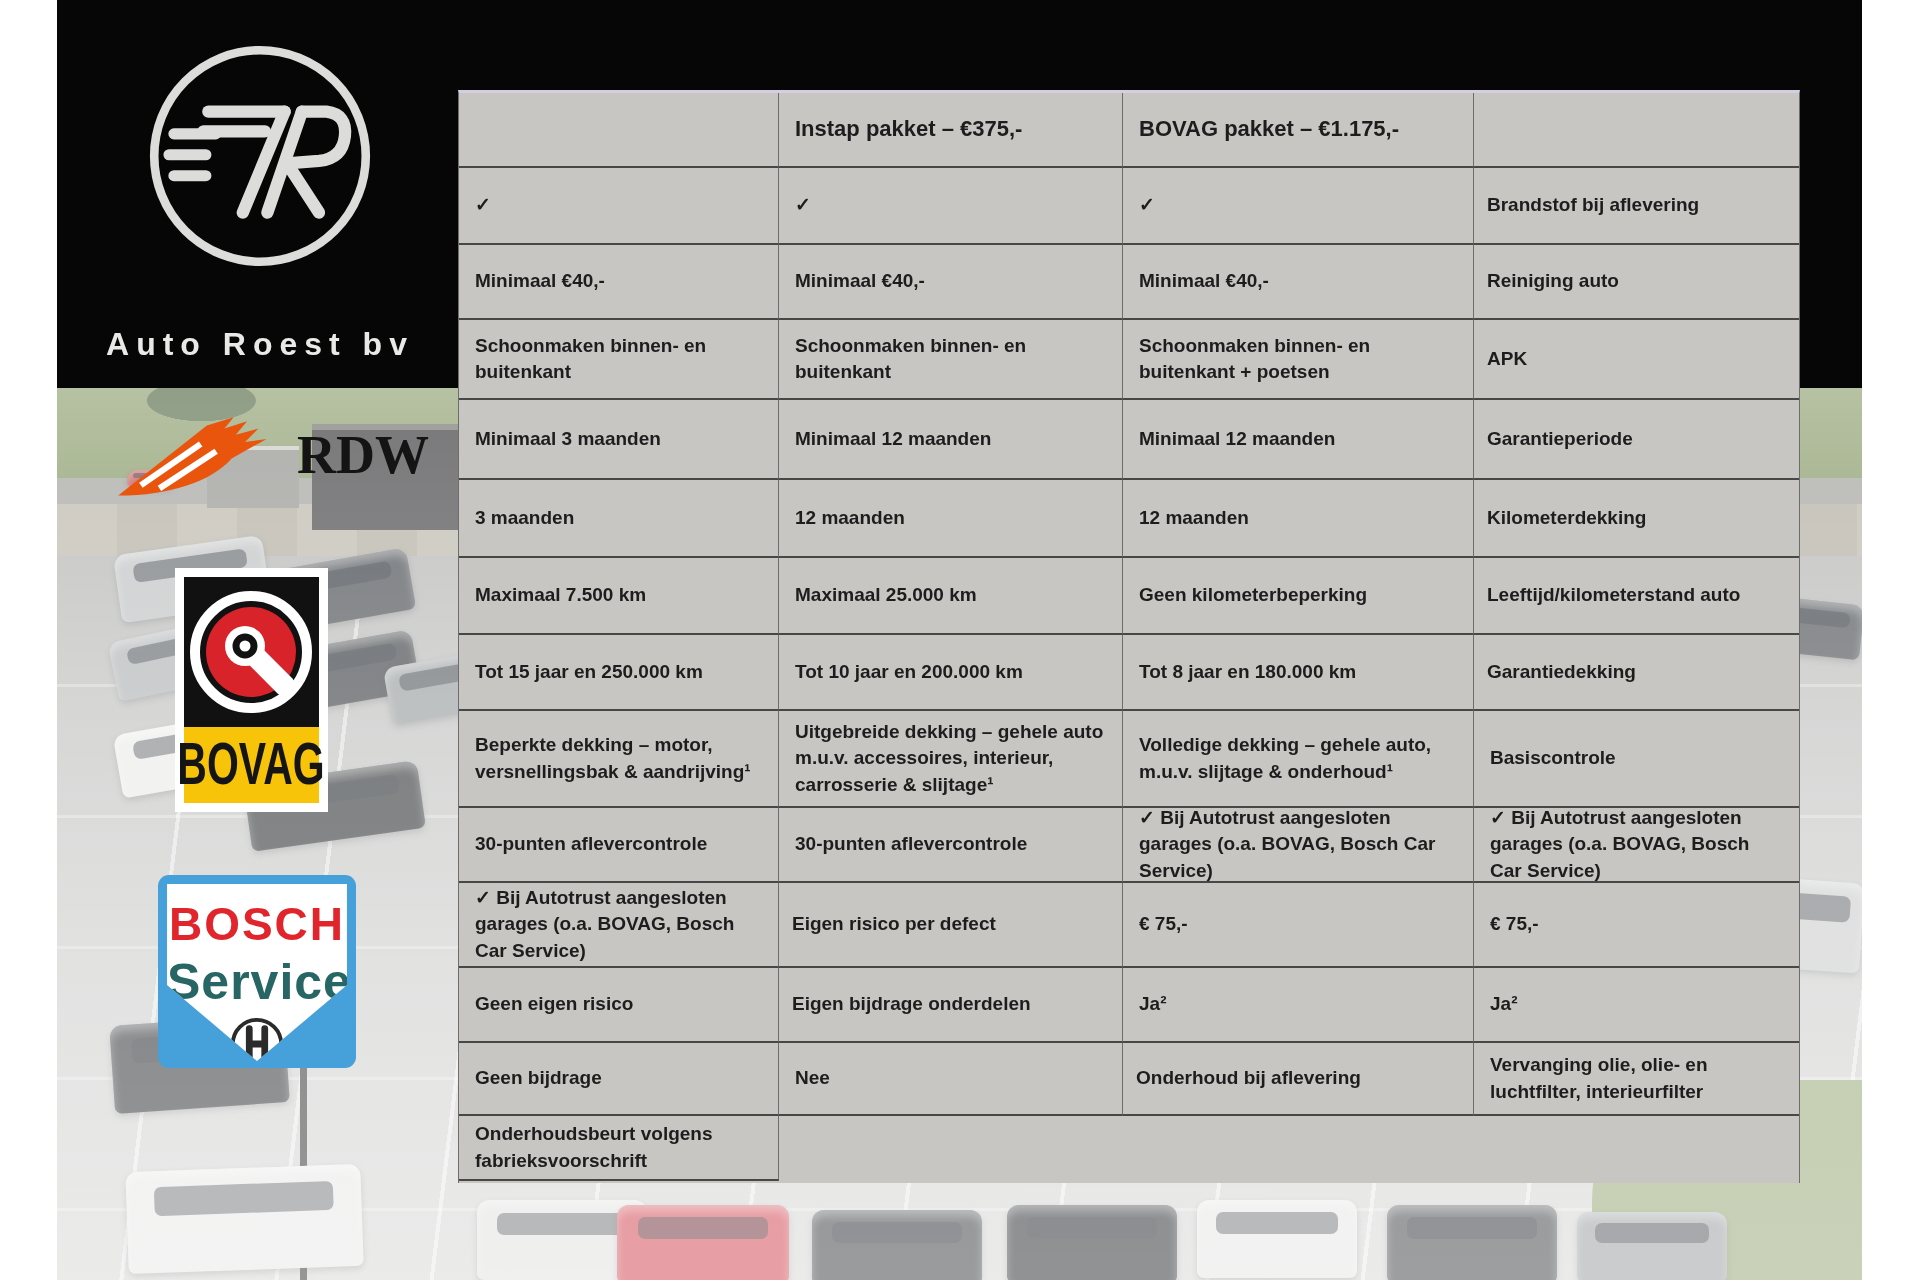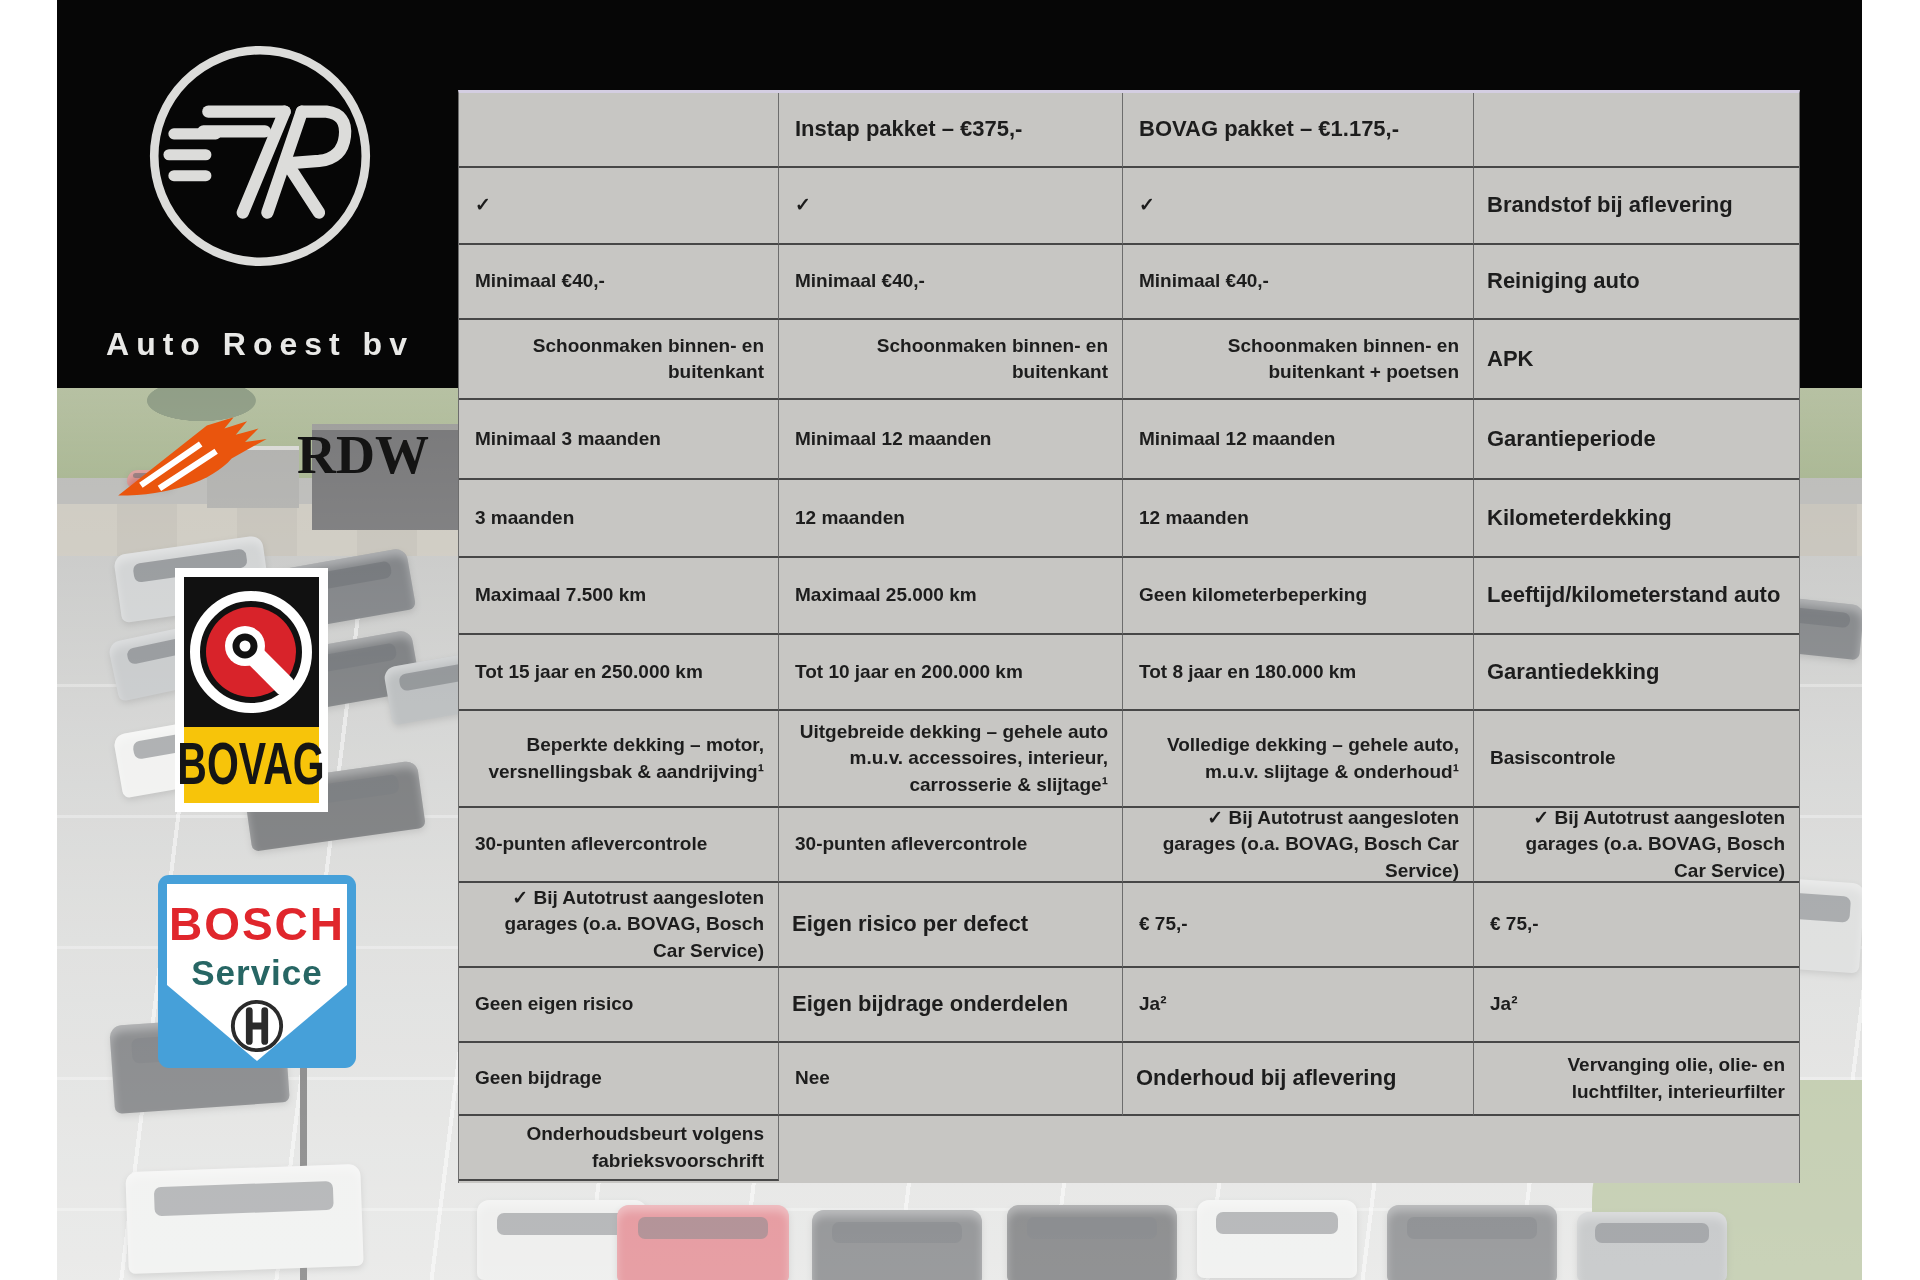--- a/index.html
+++ b/index.html
@@ -41,35 +41,35 @@
   .rdw-text{font-family:"Liberation Serif",serif;font-weight:700;font-size:54px;color:#141414;margin-left:20px;margin-top:-14px;}
 
   
   .bovag{position:absolute;left:175px;top:568px;width:153px;height:244px;}
 
   
   .bosch{position:absolute;left:158px;top:875px;width:198px;height:193px;background:#46a0d9;border-radius:11px;}
   .bosch-inner{position:absolute;left:9px;top:9px;right:9px;bottom:7px;background:#ffffff;
       clip-path:polygon(0 0,100% 0,100% 57%,50% 100%,0 57%);text-align:center;}
   .bosch-word1{margin-top:13px;font-size:46px;font-weight:800;color:#e0262c;letter-spacing:2px;}
-  .bosch-word2{margin-top:2px;font-size:35px;font-weight:700;color:#276664;letter-spacing:1px;}
+  .bosch-word2{margin-top:2px;font-size:50px;font-weight:700;color:#276664;letter-spacing:1px;}
   .bosch-symbol{margin-top:4px;}
 
   
   .pkg-table{position:absolute;left:458px;top:90px;width:1340px;height:1090px;
       display:grid;grid-template-columns:320px 344px 351px 325px;
       grid-template-rows:75px 77px 75px 80px 80px 78px 77px 76px 97px 75px 85px 75px 73px 65px;
       border-top:3px solid #d4cee2;border-left:1px solid #6d6d6d;border-right:1px solid #6d6d6d;
       background:#c7c6c3;}
   .cell{background:#c7c6c3;border-right:1px solid #6d6d6d;border-bottom:2px solid #474747;
       display:flex;align-items:center;padding:6px 14px 6px 16px;
-      color:#1d1d1d;font-weight:700;font-size:19px;line-height:1.38;text-align:right;}
+      color:#1d1d1d;font-weight:700;font-size:19px;line-height:1.38;}
   .cell:nth-child(4n){border-right:none;}
   .cell.head{font-size:22px;}
-  .cell.label-col{padding-left:13px;padding-right:6px;font-size:22px;}
+  .cell.label-col{padding-left:13px;padding-right:6px;font-size:19px;}
 </style>
 </head>
 <body>
 
 <div class="page">
 
   <div class="photo">
     <div class="band field"></div>
     <div class="band trees"></div>
     <div class="band road"></div>

